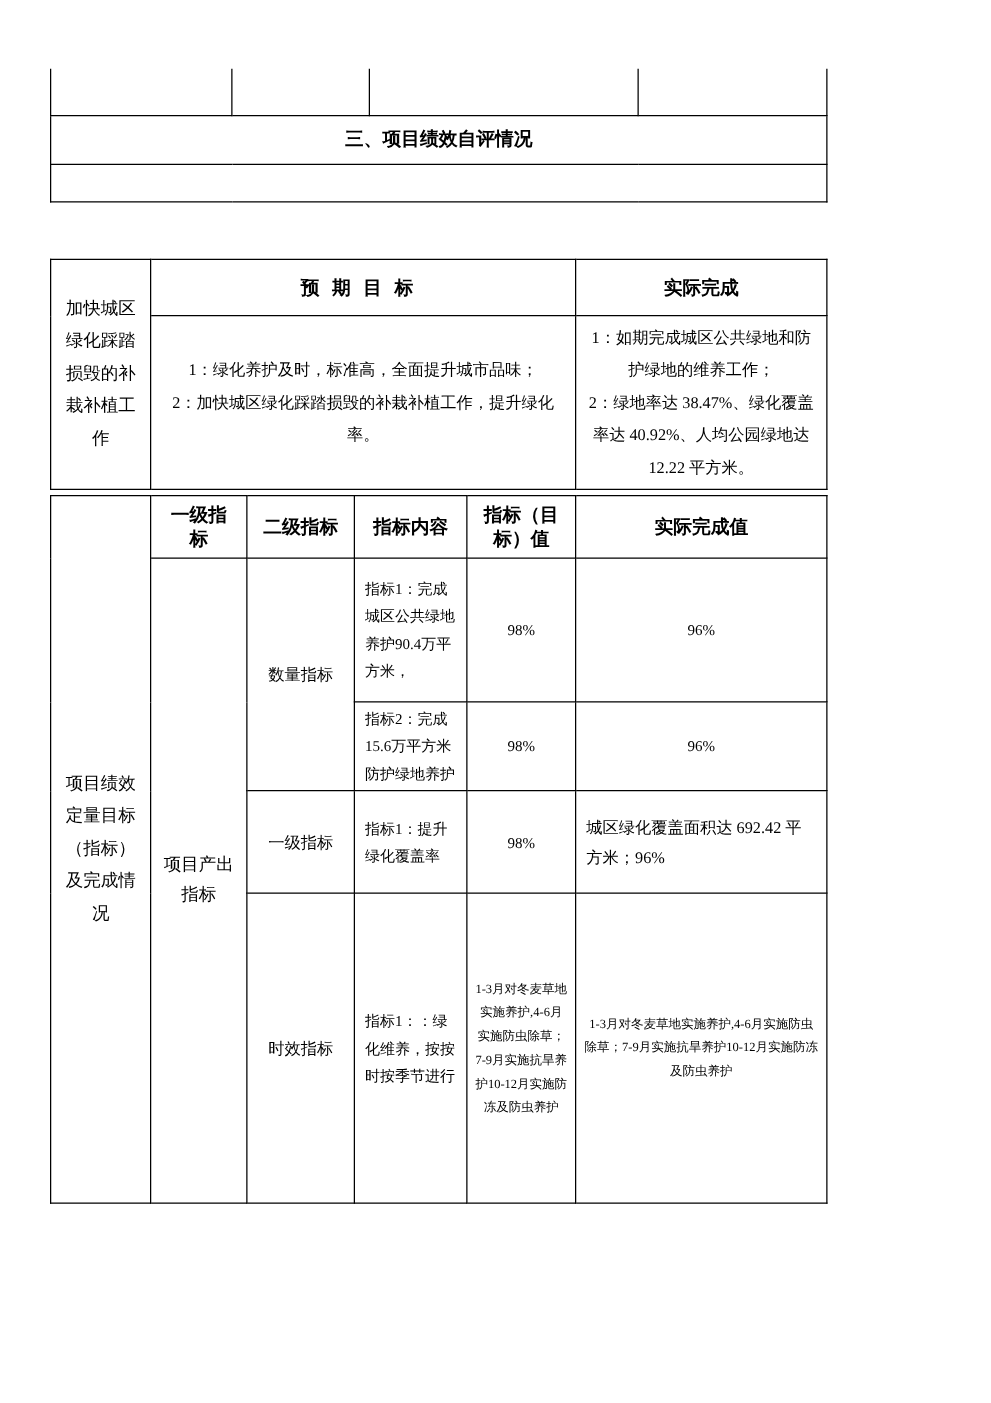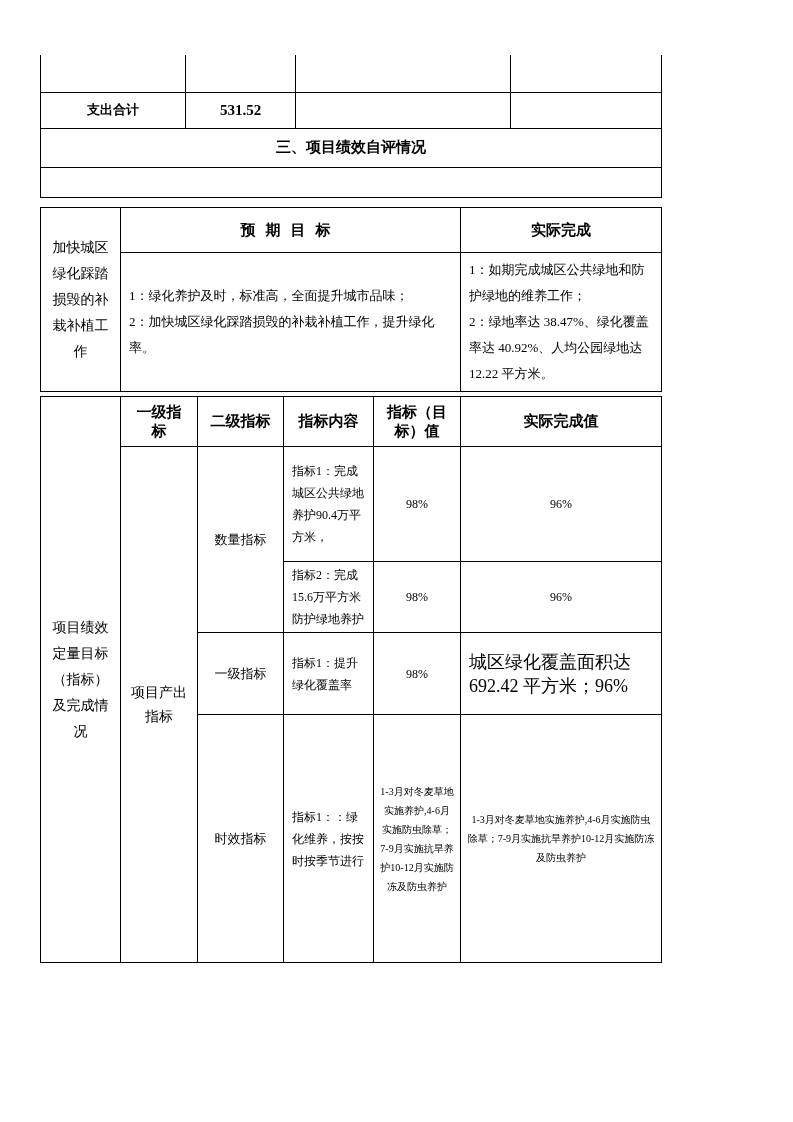--- a/index.html
+++ b/index.html
@@ -27,46 +27,40 @@
     word-break: break-word;
   }
   .no-top tr:first-child td { border-top: none; }
   .bold { font-weight: bold; }
   .hdr  { font-size: 15px; font-weight: bold; padding: 2px 10px; }
   .num  { font-size: 15px; }
   .spaced { letter-spacing: 10px; }
   .lbl  { font-size: 14px; line-height: 26px; padding: 2px 11px; }
   .mid14 { font-size: 14px; line-height: 24px; padding: 2px 10px; }
   .left { text-align: left; }
-  .prewrap { white-space: pre-wrap; }
+  .prewrap { white-space: pre-wrap; text-align: center; }
   .body13 { font-size: 13px; line-height: 26px; padding: 4px 8px; }
   .small { font-size: 12px; line-height: 22px; }
   .tiny  { font-size: 10px; line-height: 19px; padding: 0 6px; }
-  .qactual { font-size: 18px; line-height: 24px; }
+  .qactual { font-size: 13px; line-height: 24px; }
 </style>
 </head>
 <body>
 
 <table class="t no-top" style="top:55px; left:40px; width:621px;">
   <colgroup>
     <col style="width:145px">
       <col style="width:110px">
       <col style="width:215px">
       <col style="width:151px">
   </colgroup>
   <tbody>
       <tr style="height:37px">
     <td></td>
     <td></td>
-    <td></td>
-    <td></td>
-  </tr>
-  <tr style="height:36px">
-    <td class="bold">支出合计</td>
-    <td class="bold num">531.52</td>
     <td></td>
     <td></td>
   </tr>
   <tr style="height:39px">
     <td colspan="4" class="hdr">三、项目绩效自评情况</td>
   </tr>
   <tr style="height:30px">
     <td colspan="4"></td>
   </tr>
 </tbody>

